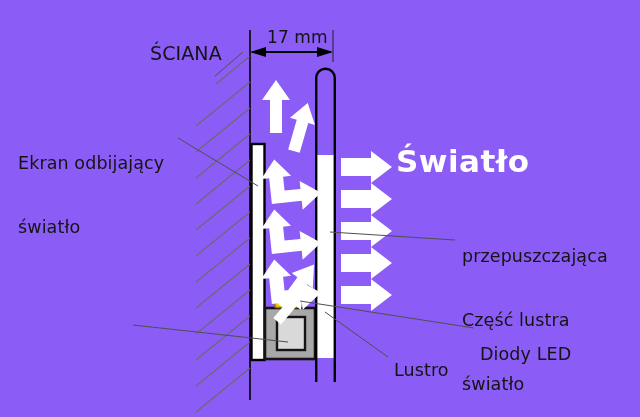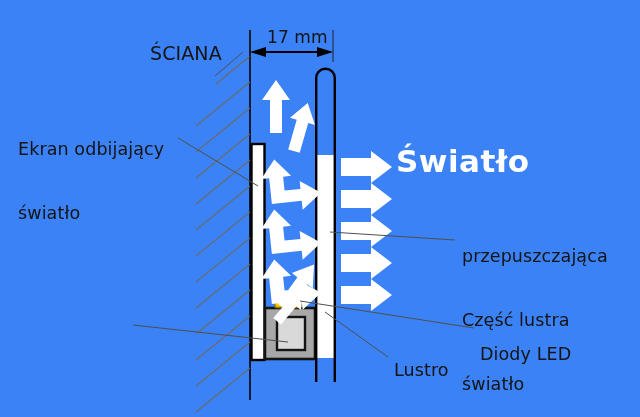--- a/index.html
+++ b/index.html
@@ -7,21 +7,21 @@
     padding: 0;
     background: #d9d9d9;
   }
   body {
     font-family: "DejaVu Sans", sans-serif;
   }
   #stage {
     position: relative;
     width: 640px;
     height: 417px;
-    background: #3b82f6;
+    background: #8b5cf6;
     overflow: hidden;
   }
   #diagram-svg {
     position: absolute;
     left: 0;
     top: 0;
     width: 640px;
     height: 417px;
     display: block;
   }
@@ -37,21 +37,21 @@
   .lbl-white { color: #ffffff; }
   #label-sciana {
     left: 150px; top: 42px;
     font-size: 19px;
   }
   #label-dim {
     left: 267px; top: 27px;
     font-size: 17px;
   }
   #label-ekran {
-    left: 18px; top: 96px;
+    left: 18px; top: 110px;
     font-size: 17.5px;
   }
   #label-swiatlo {
     left: 396px; top: 143px;
     font-size: 31px;
     font-weight: bold;
     letter-spacing: 0.5px;
   }
   #label-czesc {
     left: 462px; top: 203px;

